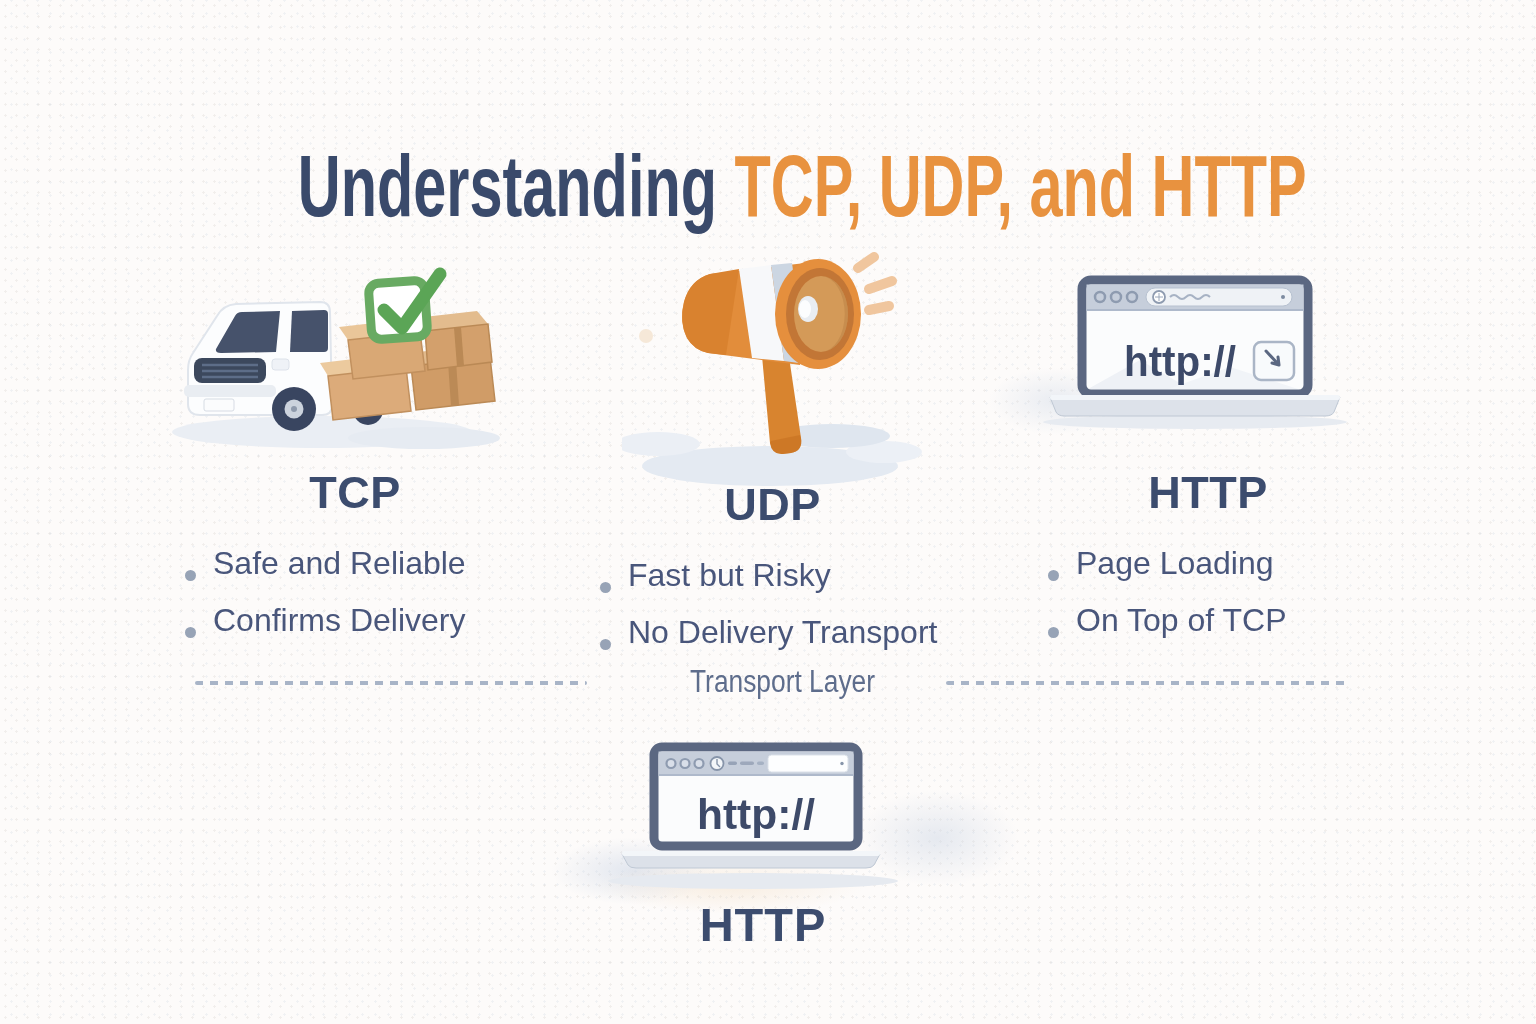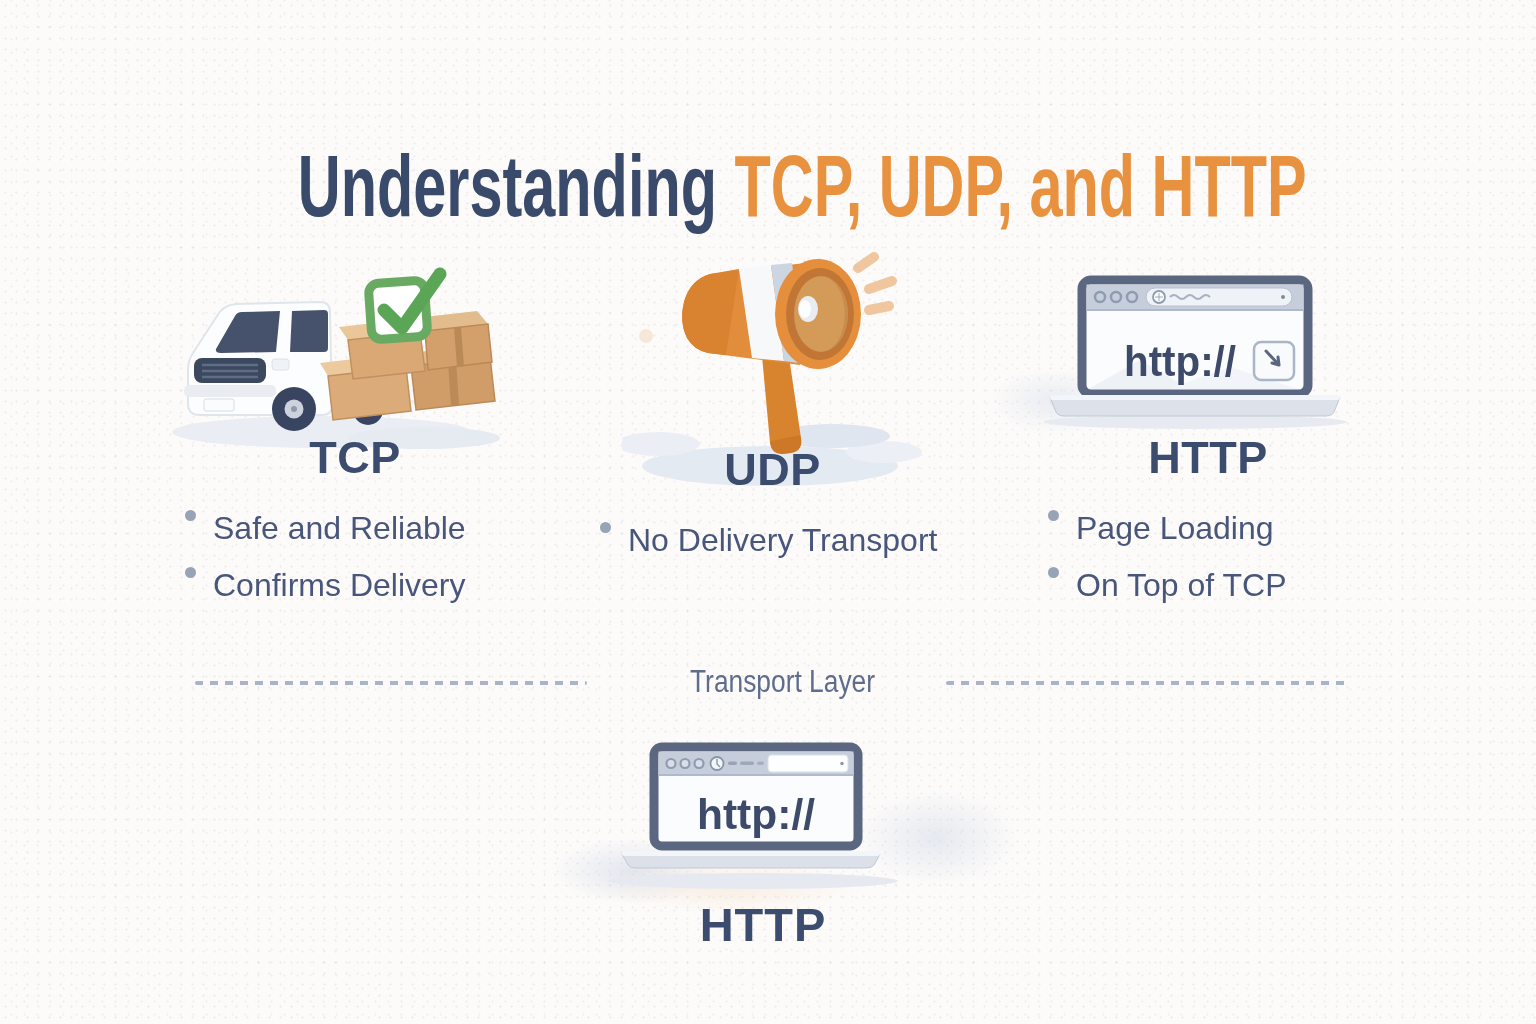--- a/index.html
+++ b/index.html
@@ -25,31 +25,31 @@
     font-size:88px; font-weight:bold; white-space:nowrap; line-height:96px;
   }
   .title-inner{ display:inline-block; transform:translateX(34px) scaleX(.675); transform-origin:center; }
   .title-prefix{ color:var(--title-navy); }
   .title-highlight{ color:var(--accent-orange); margin-left:26px; }
   .icon{ position:absolute; }
   .icon-tcp{ left:172px; top:258px; }
   .icon-udp{ left:622px; top:248px; }
   .icon-http{ left:1028px; top:266px; }
   .icon-bottom{ left:598px; top:738px; }
-  .col{ position:absolute; top:432px; }
+  .col{ position:absolute; top:467px; }
   .col-tcp{ left:185px; width:340px; }
   .col-udp{ left:600px; width:345px;margin-top:12px; }
   .col-http{ left:1048px; width:320px; }
   .col h2{
     text-align:center; font-size:45px; line-height:52px; font-weight:bold;
     color:var(--heading-navy); letter-spacing:.5px;
   }
   .col ul{ list-style:none; margin-top:26px; }
   .col li{
-    display:flex; align-items:flex-start; font-size:32px; line-height:36px;
+    display:flex; align-items:flex-end; font-size:32px; line-height:36px;
     color:var(--body-text); white-space:nowrap;
   }
   .col li + li{ margin-top:21px; }
   .dot{
     width:11px; height:11px; border-radius:50%; background:var(--bullet-dot);
     margin-right:17px; flex:0 0 auto;
   }
   .dash{
     position:absolute; top:681px; height:4px; border-radius:2px;
     background-image:repeating-linear-gradient(90deg, var(--divider-dash) 0 8px, transparent 8px 15px);
@@ -207,20 +207,24 @@
           <span>Confirms Delivery</span>
         </li>
     </ul>
   </section>
 
   <section class="col col-udp">
     <h2>UDP</h2>
     <ul>
       <li>
           <span class="dot"></span>
+          <span>Fast but Risky</span>
+        </li>
+      <li>
+          <span class="dot"></span>
           <span>No Delivery Transport</span>
         </li>
     </ul>
   </section>
 
   <section class="col col-http">
     <h2>HTTP</h2>
     <ul>
       <li>
           <span class="dot"></span>

